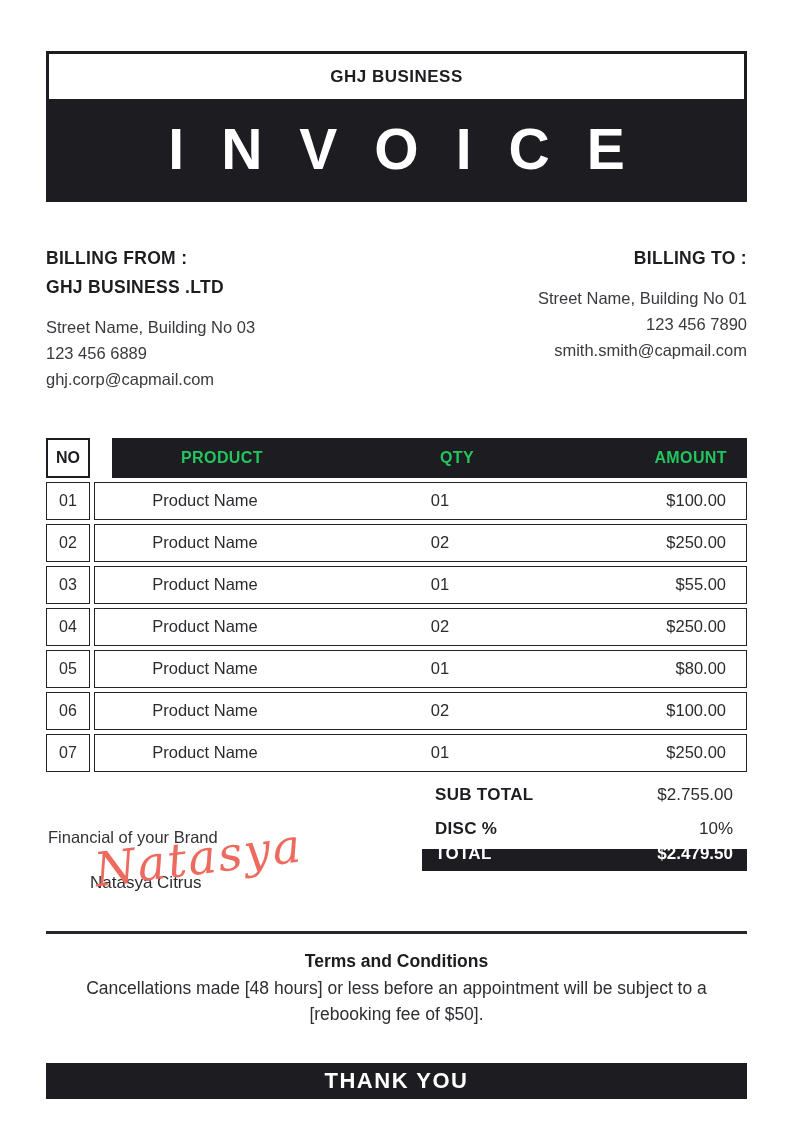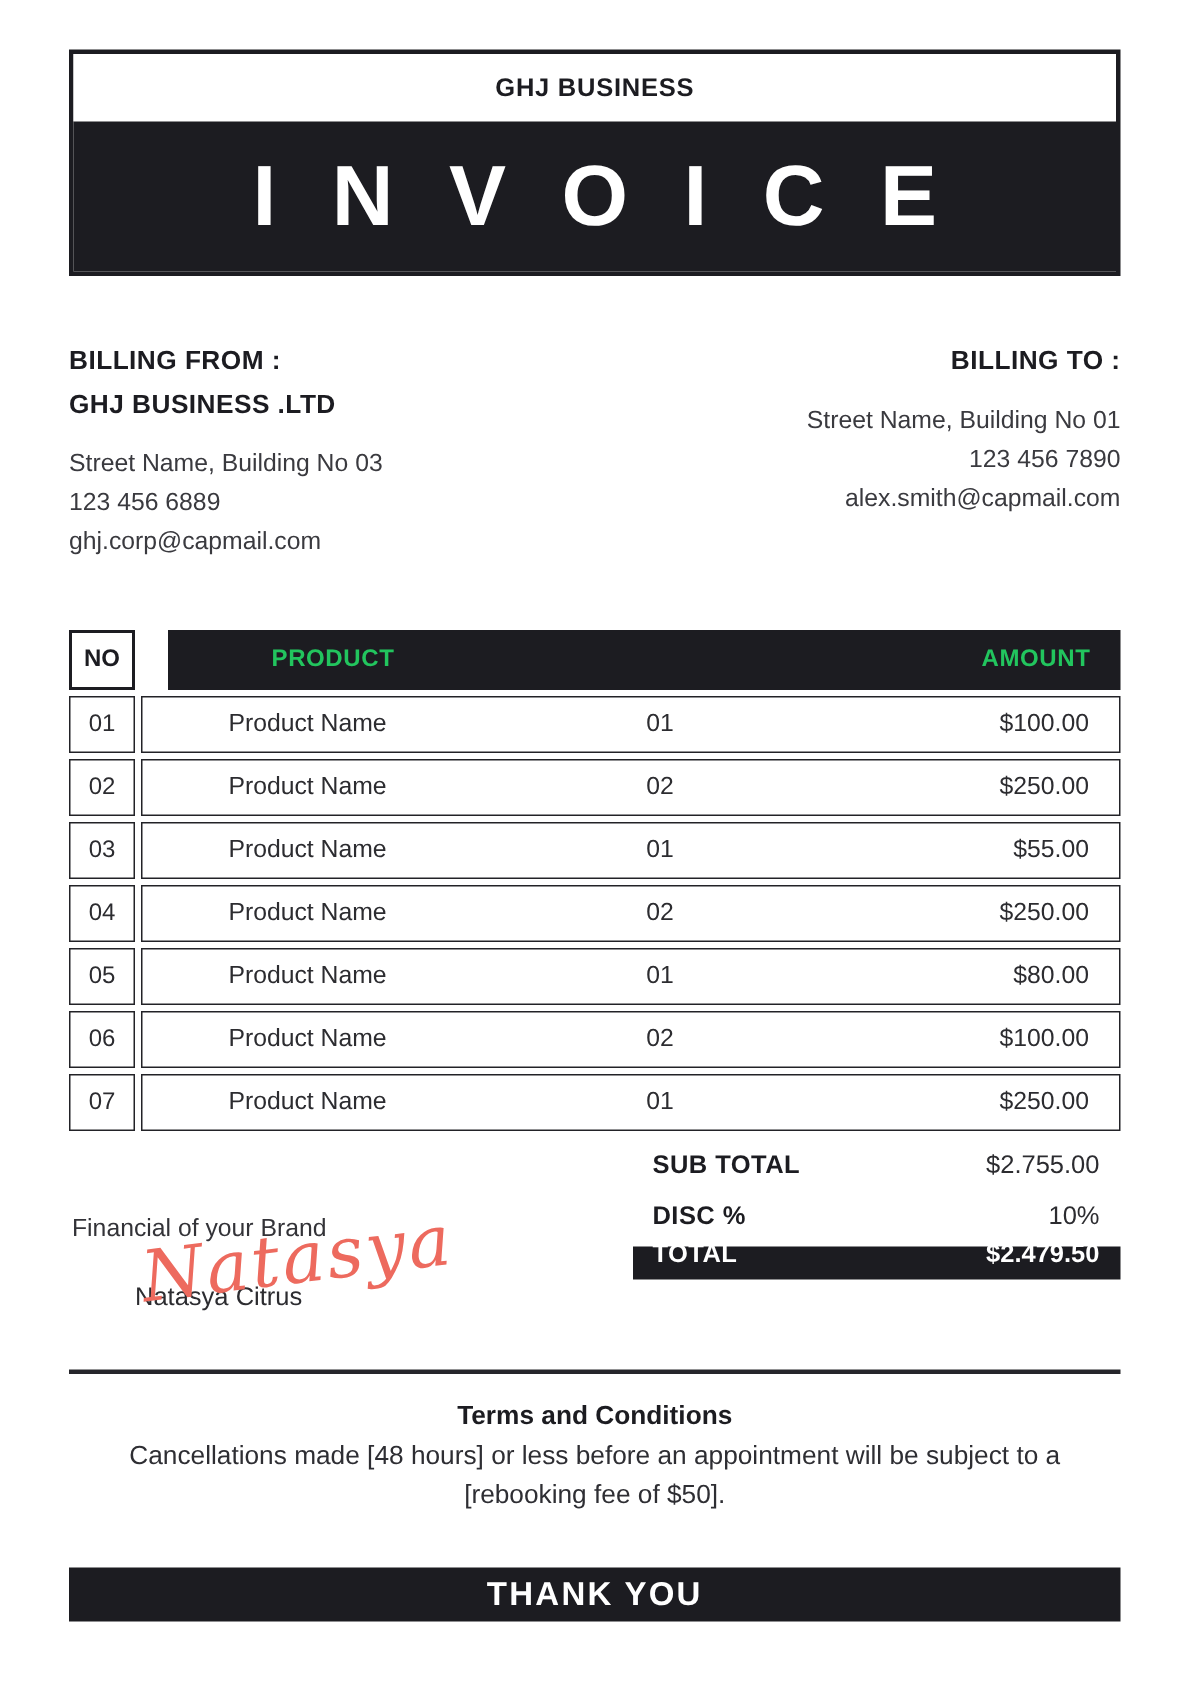--- a/index.html
+++ b/index.html
@@ -6,21 +6,21 @@
   html,body { background:#ffffff; }
   .page {
     position:relative;
     width:793px; height:1122px;
     margin:0 auto;
     background:#ffffff;
     font-family:"Liberation Sans", sans-serif;
     color:#1c1c21;
     overflow:hidden;
   }
-  .inner { padding:33px 46px 0 46px; }
+  .inner { padding:51px 46px 0 46px; }
 
   
   .header-box { border:3px solid #1c1c21; }
   .brand-bar {
     background:#ffffff; height:45px;
     display:flex; align-items:center; justify-content:center;
     font-weight:bold; font-size:17px; letter-spacing:.5px; color:#1c1c21;
   }
   .invoice-bar {
     background:#1c1c21; height:100px;
@@ -117,30 +117,31 @@
           <div>Street Name, Building No 03</div>
           <div>123 456 6889</div>
           <div>ghj.corp@capmail.com</div>
         </div>
       </div>
       <div class="bill-col right">
         <div class="bill-heading">BILLING TO :</div>
         <div class="bill-lines">
           <div>Street Name, Building No 01</div>
           <div>123 456 7890</div>
-          <div>alex.smith@capmail.com</div>
+          <div>smith.smith@capmail.com</div>
         </div>
       </div>
     </div>
 
     <div class="items">
       <div class="t-head">
         <div class="no-head">NO</div>
         <div class="main-head">
           <div class="col-product">PRODUCT</div>
+          <div class="col-qty">QTY</div>
           <div class="col-amount">AMOUNT</div>
         </div>
       </div>
       <div class="t-body">
       <div class="t-row">
         <div class="no-cell">01</div>
         <div class="main-cell">
           <div class="col-product">Product Name</div>
           <div class="col-qty">01</div>
           <div class="col-amount">$100.00</div>

